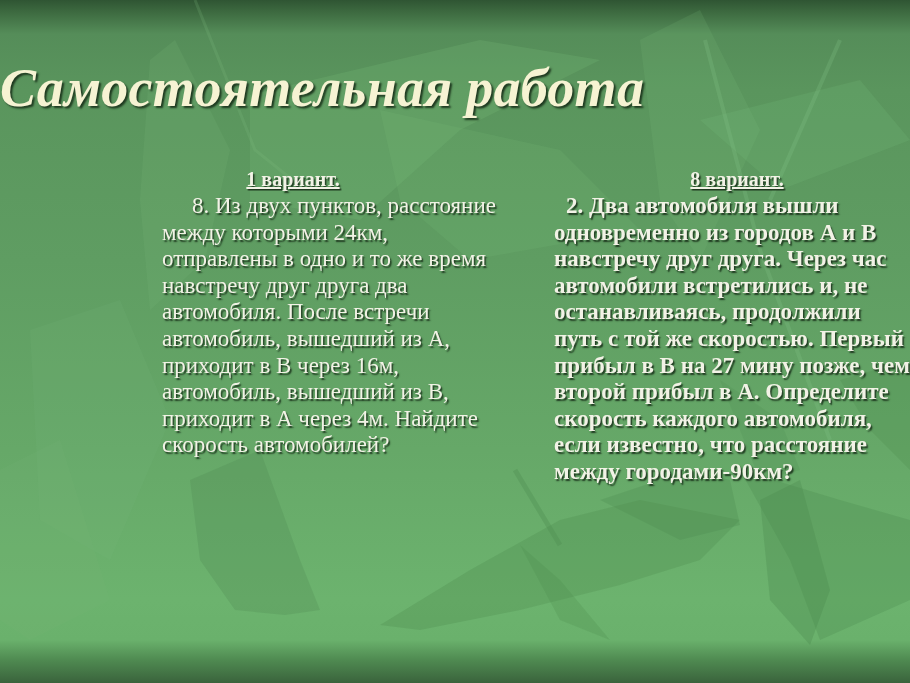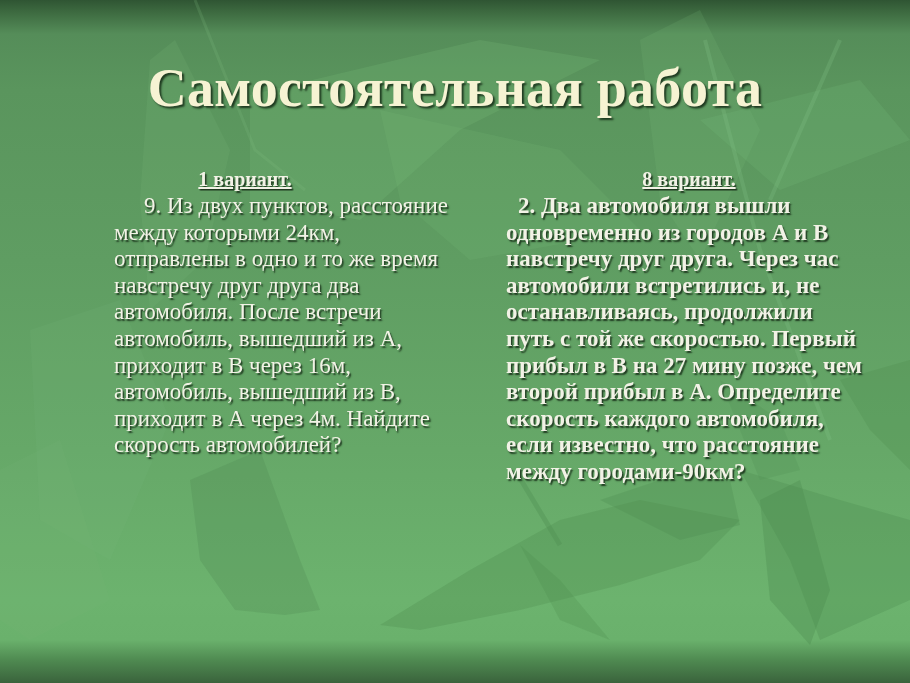--- a/index.html
+++ b/index.html
@@ -34,36 +34,38 @@
       position: absolute;
       left: 0; top: 0;
       width: 910px; height: 683px;
       pointer-events: none;
     }
     .title {
       position: absolute;
       left: 0;
       top: 52px;
       width: 910px;
-      text-align: center;
+      text-align: left;
       font-family: "Liberation Serif", "DejaVu Serif", serif;
+      font-style: italic;
       font-size: 54px;
       color: #f6f3d3;
       text-shadow: 2px 2px 2px #1f3a20;
       letter-spacing: 0.3px;
       margin: 0;
       line-height: 72px;
     }
     .col {
       position: absolute;
       top: 166px;
       color: #f2f2e6;
       font-size: 23px;
       line-height: 26.6px;
       text-shadow: 1.5px 1.5px 1.5px #1f3a20;
+      margin-left: 48px;
     }
     .col-left { left: 114px; width: 340px; }
     .col-right { left: 506px; width: 356px; }
     .variant-heading {
       text-align: center;
       font-weight: bold;
       text-decoration: underline;
       font-size: 20px;
       line-height: 26px;
       margin-bottom: 1px;
@@ -103,21 +105,21 @@
     <path d="M705 40 L760 250 L830 440" stroke="#85c487" stroke-width="4" fill="none" opacity="0.25"></path>
     <path d="M840 40 L770 200" stroke="#85c487" stroke-width="4" fill="none" opacity="0.25"></path>
     <path d="M515 470 L560 545" stroke="#4c8c4f" stroke-width="5" fill="none" opacity="0.35"></path>
     <path d="M195 0 L255 150 L305 190" stroke="#80bd82" stroke-width="3" fill="none" opacity="0.2"></path>
   </svg>
 
   <h1 class="title">Самостоятельная работа</h1>
 
   <div class="col col-left">
     <div class="variant-heading">1 вариант.</div>
-    <p class="problem-text">9. Из двух пунктов, расстояние между которыми 24км, отправлены в одно и то же время навстречу друг друга два автомобиля. После встречи автомобиль, вышедший из А, приходит в В через 16м, автомобиль, вышедший из В, приходит в А через 4м. Найдите скорость автомобилей?</p>
+    <p class="problem-text">8. Из двух пунктов, расстояние между которыми 24км, отправлены в одно и то же время навстречу друг друга два автомобиля. После встречи автомобиль, вышедший из А, приходит в В через 16м, автомобиль, вышедший из В, приходит в А через 4м. Найдите скорость автомобилей?</p>
   </div>
 
   <div class="col col-right">
     <div class="variant-heading">8 вариант.</div>
     <p class="problem-text">2. Два автомобиля вышли одновременно из городов А и В навстречу друг друга. Через час автомобили встретились и, не останавливаясь, продолжили путь с той же скоростью. Первый прибыл в В на 27 мину позже, чем второй прибыл в А. Определите скорость каждого автомобиля, если известно, что расстояние между городами-90км?</p>
   </div>
 
 </div>
 
 </body></html>

